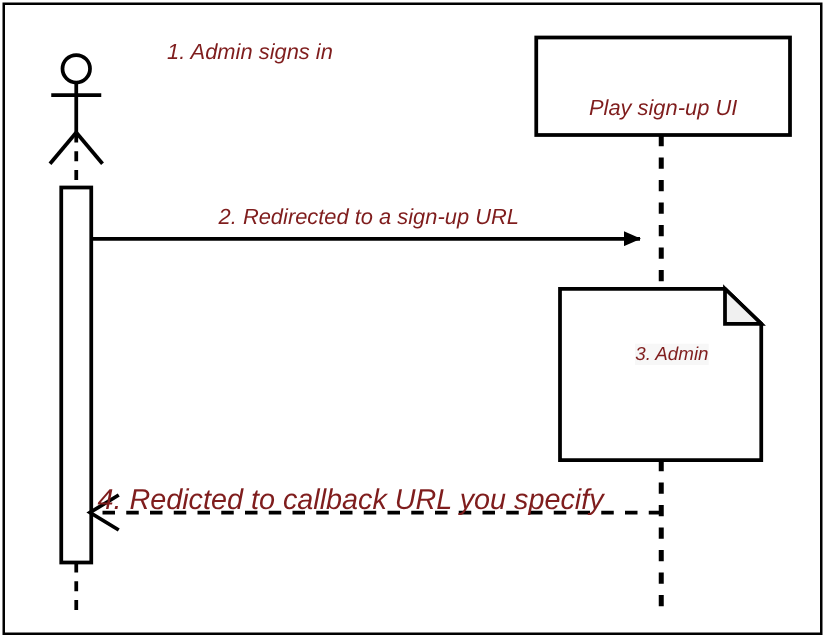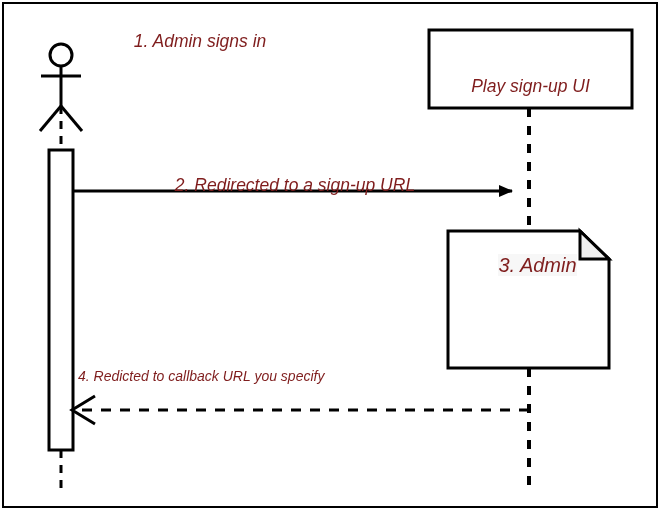--- a/index.html
+++ b/index.html
@@ -60,37 +60,36 @@
     font-size: 17.5px;
     margin-top: 20px;
   }
   
   #msg2-label {
     left: 100px;
     top: 163px;
     width: 390px;
     text-align: center;
     font-size: 17.5px;
-    margin-top: 12px;
   }
   
   #msg4-label {
     left: 78px;
-    top: 368px;
+    top: 386px;
     width: 420px;
     text-align: left;
-    font-size: 14px;
+    font-size: 23px;
   }
   
   #note-text {
     left: 450px;
-    top: 250px;
+    top: 273px;
     width: 175px;
     text-align: center;
-    font-size: 20px;
+    font-size: 15px;
     white-space: normal;
     line-height: 1.52;
   }
   #note-text .hl {
     background: #f7f7f7;
   }
 </style>
 </head>
 <body>
 

